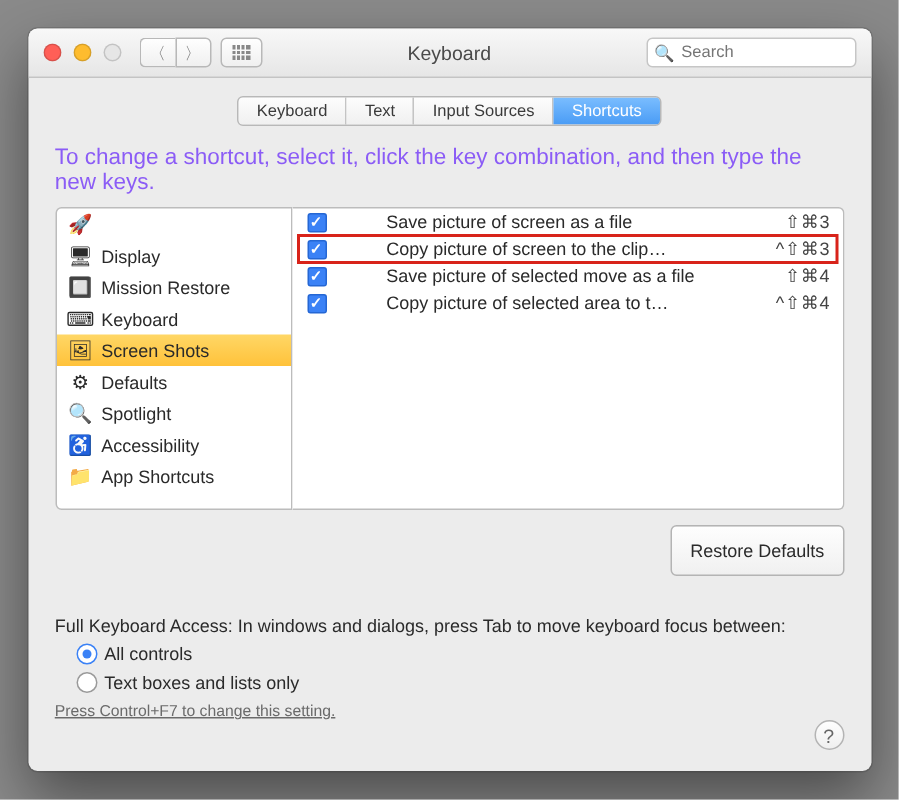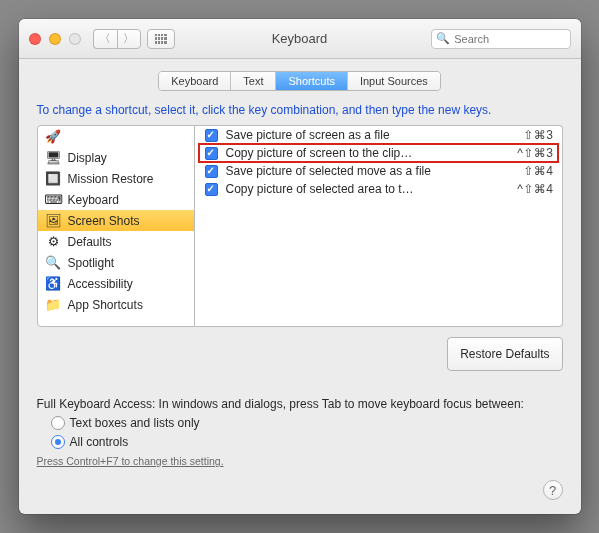--- a/index.html
+++ b/index.html
@@ -44,21 +44,21 @@
 .content { flex: 1; padding: 12px 18px 14px; display: flex; flex-direction: column; }
 .tabbar { display: flex; justify-content: center; margin-bottom: 12px; }
 .tabseg { display: flex; border: 1px solid #b8b8b8; border-radius: 4px; overflow: hidden; height: 20px; }
 .tab {
   padding: 0 12px; font-size: 11px; color: #3a3a3a;
   display: flex; align-items: center; background: linear-gradient(#fdfdfd,#f0f0f0);
   border-right: 1px solid #c4c4c4;
 }
 .tab:last-child { border-right: none; }
 .tab.active { background: linear-gradient(#7abdff,#4a9cf5); color: #fff; }
-.instruction { font-size: 12px; color: #1d4ed8; margin-bottom: 8px; }
+.instruction { font-size: 15px; color: #8b5cf6; margin-bottom: 8px; }
 .panes { display: flex; gap: 0; height: 202px; }
 .sidebar {
   width: 158px; background: #fff; border: 1px solid #bcbcbc; border-radius: 4px 0 0 4px;
   overflow: hidden;
 }
 .sb-item {
   display: flex; align-items: center; gap: 6px; padding: 2.5px 8px;
   font-size: 12px; color: #2a2a2a;
 }
 .sb-item.selected { background: linear-gradient(#ffd766,#ffc23a); }
@@ -70,21 +70,21 @@
   display: flex; align-items: center; padding: 2px 8px 2px 10px; font-size: 12px; color: #2a2a2a; gap: 8px;
   position: relative;
 }
 .sc-row.highlighted::after {
   content: ""; position: absolute; inset: -1px 3px -1px 3px;
   border: 2px solid #d8231a; pointer-events: none;
 }
 .chk { width: 13px; height: 13px; border: 1px solid #a8a8a8; border-radius: 2px; background: #fff; position: relative; flex-shrink: 0; }
 .chk.on { background: #3b82f6; border-color: #2567d4; }
 .chk.on::after { content: "✓"; color: #fff; font-size: 10px; position: absolute; top: -1px; left: 1px; font-weight: bold; }
-.sc-label { flex: 1; white-space: nowrap; overflow: hidden; text-overflow: ellipsis; }
+.sc-label { flex: 1; white-space: nowrap; overflow: hidden; text-overflow: ellipsis; margin-left: 32px; }
 .sc-key { font-size: 12px; color: #444; letter-spacing: 0.5px; }
 .restore-row { display: flex; justify-content: flex-end; margin-top: 10px; }
 .btn {
   height: 34px; padding: 0 12px; font-size: 12px; background: linear-gradient(#fefefe,#f0f0f0);
   border: 1px solid #b4b4b4; border-radius: 4px; color: #2a2a2a;
 }
 .fka { margin-top: 26px; font-size: 12px; color: #2a2a2a; }
 .radio-row { display: flex; align-items: center; gap: 5px; margin-top: 5px; margin-left: 14px; font-size: 12px; }
 .radio { width: 14px; height: 14px; border: 1px solid #9a9a9a; border-radius: 50%; background: #fff; position: relative; }
 .radio.on { border-color: #3b82f6; }
@@ -138,22 +138,22 @@
       <input placeholder="Search" style="">
     </div>
   </div>
 
   <div class="content">
 
     <div class="tabbar">
       <div class="tabseg" id="tabseg">
           <div class="tab">Keyboard</div>
           <div class="tab">Text</div>
+          <div class="tab">Input Sources</div>
           <div class="tab active">Shortcuts</div>
-          <div class="tab">Input Sources</div>
         </div>
     </div>
 
     <div class="instruction">To change a shortcut, select it, click the key combination, and then type the new keys.</div>
 
     <div class="panes">
       <div class="sidebar" id="sidebar">
           <div class="sb-item">
             <span class="sb-icon">🚀</span>
           </div>
@@ -213,28 +213,28 @@
           </div>
         </div>
     </div>
 
     <div class="restore-row">
       <button class="btn">Restore Defaults</button>
     </div>
 
     <div class="fka">
       <div>Full Keyboard Access: In windows and dialogs, press Tab to move keyboard focus between:</div>
+      <div class="radio-row">
+        <div class="radio on" id="r2"></div>
+        <span>All controls</span>
+      </div>
       <div class="radio-row">
         <div class="radio" id="r1"></div>
         <span>Text boxes and lists only</span>
       </div>
-      <div class="radio-row">
-        <div class="radio on" id="r2"></div>
-        <span>All controls</span>
-      </div>
       <div class="hint">Press Control+F7 to change this setting.</div>
     </div>
 
     <div class="help-row">
       <div class="help">
           <span>?</span>
         </div>
     </div>
 
   </div>

